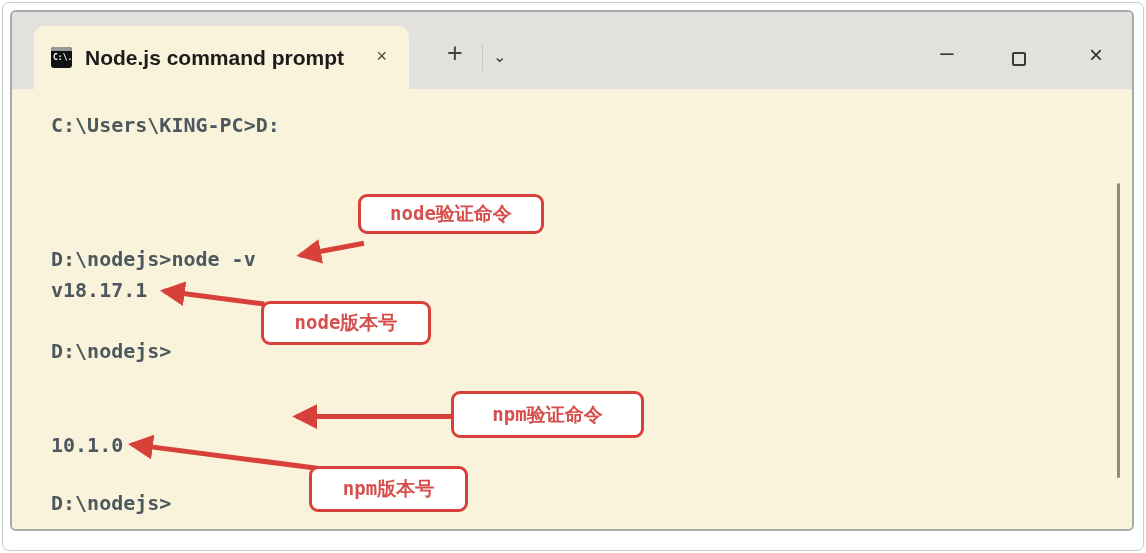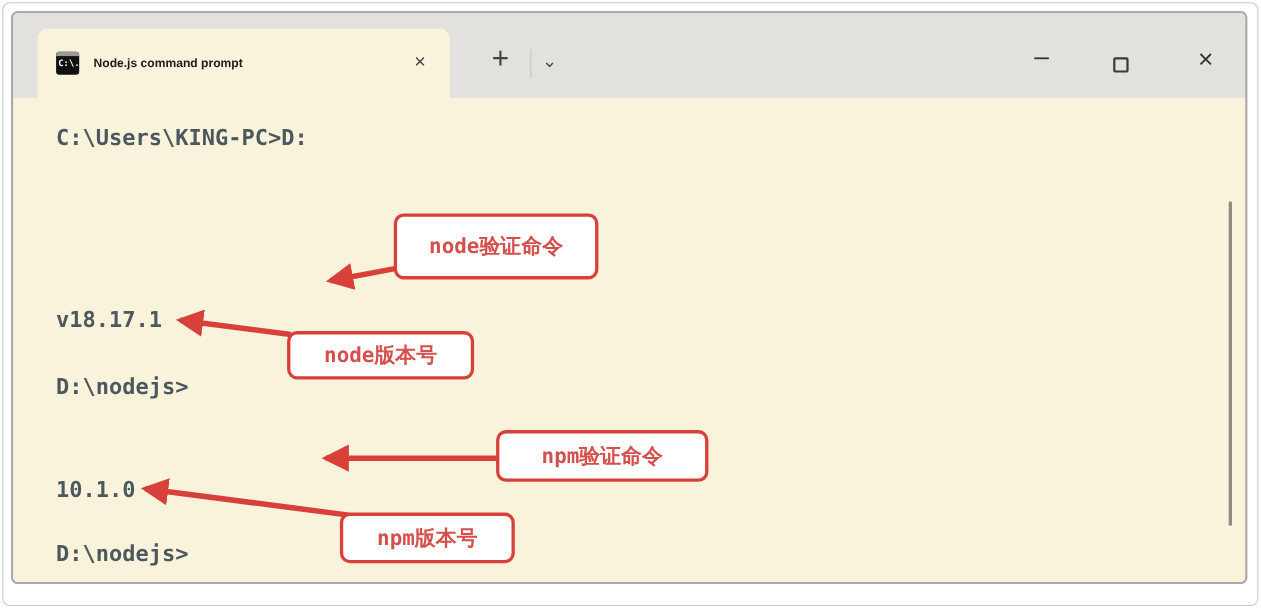--- a/index.html
+++ b/index.html
@@ -16,21 +16,21 @@
   .tab { position:absolute; left:22px; top:14px; width:375px; height:63px;
          background:#f9f3dc; border-radius:10px 10px 0 0;
          display:flex; align-items:center; padding-left:17px; }
 
   .cmd-icon { width:21px; height:21px; background:#111111; border-radius:3px;
               position:relative; flex:0 0 auto; overflow:hidden; }
   .cmd-icon .bar { position:absolute; top:0; left:0; right:0; height:4px; background:#9a9a9a; }
   .cmd-icon .glyph { position:absolute; left:2px; top:6px; color:#ffffff;
                      font-family:"DejaVu Sans Mono", monospace; font-size:8px; font-weight:700; }
 
-  .tab-title { margin-left:13px; font-size:11px; font-weight:700; color:#1c1c1c; white-space:nowrap; }
+  .tab-title { margin-left:13px; font-size:21px; font-weight:700; color:#1c1c1c; white-space:nowrap; }
   .tab-close { position:absolute; right:22px; top:20px; font-size:18px; color:#424242; cursor:default; }
 
   .newtab-btn { position:absolute; left:435px; top:28px; font-size:27px; font-weight:400; color:#424242; line-height:1; }
   .tabbar-divider { position:absolute; left:470px; top:33px; width:1px; height:26px; background:#c9c7c4; }
   .dropdown-btn { position:absolute; left:481px; top:37px; font-size:16px; color:#424242; line-height:1; }
 
   .ctrl-min   { position:absolute; left:919px; top:28px; width:32px; text-align:center; font-size:24px; color:#333; line-height:1; }
   .ctrl-max   { position:absolute; left:1000px; top:40px; width:14px; height:14px; border:2px solid #3a3a3a; border-radius:2px; }
   .ctrl-close { position:absolute; left:1068px; top:31px; width:32px; text-align:center; font-size:24px; color:#333; line-height:1; }
 
@@ -42,21 +42,21 @@
   .tl4 { top:250px; } .tl5 { top:313px; } .tl6 { top:344px; } .tl7 { top:402px; }
 
   .scrollbar-thumb { position:absolute; left:1105px; top:94px; width:3px; height:295px;
                      background:#8d8d7f; border-radius:2px; }
 
   .arrow-layer { position:absolute; inset:0; width:100%; height:100%; pointer-events:none; }
 
   .callout { position:absolute; background:#ffffff; border:3px solid #d8403a; border-radius:9px;
              color:#d5504c; font-size:19px; font-weight:700;
              display:flex; align-items:center; justify-content:center; white-space:nowrap; }
-  .co0 { left:346px; top:105px; width:186px; height:60px; }
+  .co0 { left:346px; top:105px; width:186px; height:40px; }
   .co1 { left:249px; top:212px; width:170px; height:44px; }
   .co2 { left:439px; top:302px; width:193px; height:47px; }
   .co3 { left:297px; top:377px; width:159px; height:46px; }
 </style>
 </head>
 <body>
 
 <div class="figure-frame"></div>
 
 <div class="window">
@@ -77,20 +77,21 @@
     <span class="dropdown-btn">⌄</span>
 
     <span class="ctrl-min">–</span>
     <span class="ctrl-max"></span>
     <span class="ctrl-close">×</span>
   </div>
 
   <div class="terminal">
 
     <div class="term-line tl0">C:\Users\KING-PC&gt;D:</div>
+    <div class="term-line tl2">D:\nodejs&gt;node -v</div>
     <div class="term-line tl3">v18.17.1</div>
     <div class="term-line tl4">D:\nodejs&gt;</div>
     <div class="term-line tl6">10.1.0</div>
     <div class="term-line tl7">D:\nodejs&gt;</div>
 
     <svg class="arrow-layer" viewBox="0 0 1120 442" xmlns="http://www.w3.org/2000/svg">
       <defs>
         <marker id="ah" markerWidth="5" markerHeight="5" refX="4.2" refY="2.5" orient="auto">
           <path d="M0,0 L5,2.5 L0,5 Z" fill="#d8403a"></path>
         </marker>

